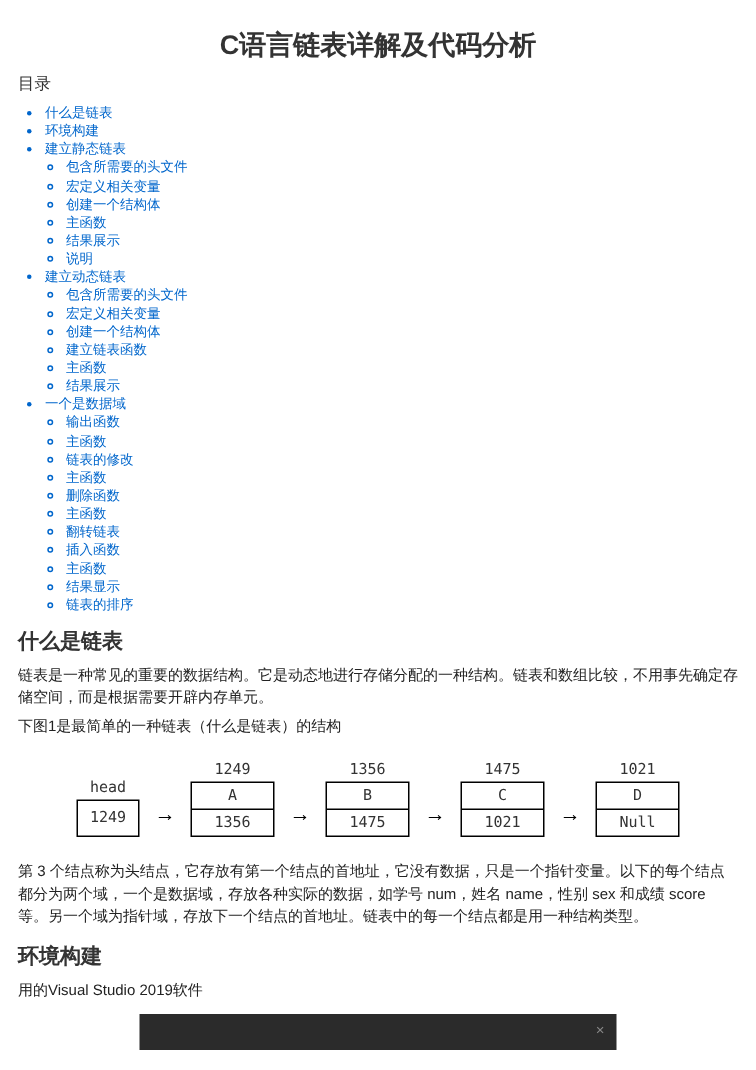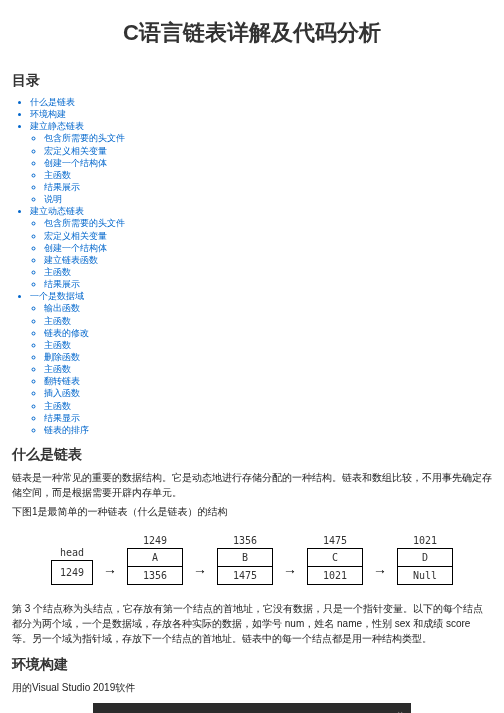--- a/index.html
+++ b/index.html
@@ -1,19 +1,19 @@
 <!DOCTYPE html>
 <html><head>
 <meta charset="utf-8">
 <style>
 *{margin:0;padding:0;box-sizing:border-box}
 body{font-family:"Microsoft YaHei",Arial,sans-serif;font-size:12px;color:#333;background:#fff;padding:8px 12px;width:504px}
-h1{font-size:22px;font-weight:bold;text-align:center;margin:10px 0 24px}
+h1{font-size:18px;font-weight:bold;text-align:center;margin:10px 0 6px}
 h2{font-size:14px;font-weight:bold;margin:10px 0 6px}
-.toc-label{font-size:14px;font-weight:bold;margin:4px 0 6px}
+.toc-label{font-size:11px;font-weight:normal;margin:4px 0 6px}
 ul{list-style:disc;padding-left:18px}
 ul ul{list-style:circle;padding-left:14px}
 li{font-size:9px;line-height:1.35;color:#0066cc}
 li span{color:#0066cc}
 p{font-size:10px;line-height:1.5;margin:4px 0;color:#222}
 .diagram{display:flex;align-items:flex-end;justify-content:center;gap:10px;margin:10px auto;padding:6px 0}
 .node{display:flex;flex-direction:column;border:1.5px solid #000;width:56px;font-size:10px;text-align:center;background:#fff}
 .node-top{border-bottom:1.5px solid #000;padding:3px 0;font-family:monospace}
 .node-bot{padding:3px 0;font-family:monospace}
 .head-box{border:1.5px solid #000;padding:6px 8px;font-family:monospace;font-size:10px;background:#fff}
@@ -107,15 +107,14 @@
   </div>
 </div>
 
 <p>第 3 个结点称为头结点，它存放有第一个结点的首地址，它没有数据，只是一个指针变量。以下的每个结点都分为两个域，一个是数据域，存放各种实际的数据，如学号 num，姓名 name，性别 sex 和成绩 score 等。另一个域为指针域，存放下一个结点的首地址。链表中的每一个结点都是用一种结构类型。</p>
 
 <h2>环境构建</h2>
 <p>用的Visual Studio 2019软件</p>
 
 <div class="vs-box">
   <span class="vs-close">×</span>
-  <div class="vs-title">Visual Studio 2019</div>
 
 </div>
 
 </body></html>

